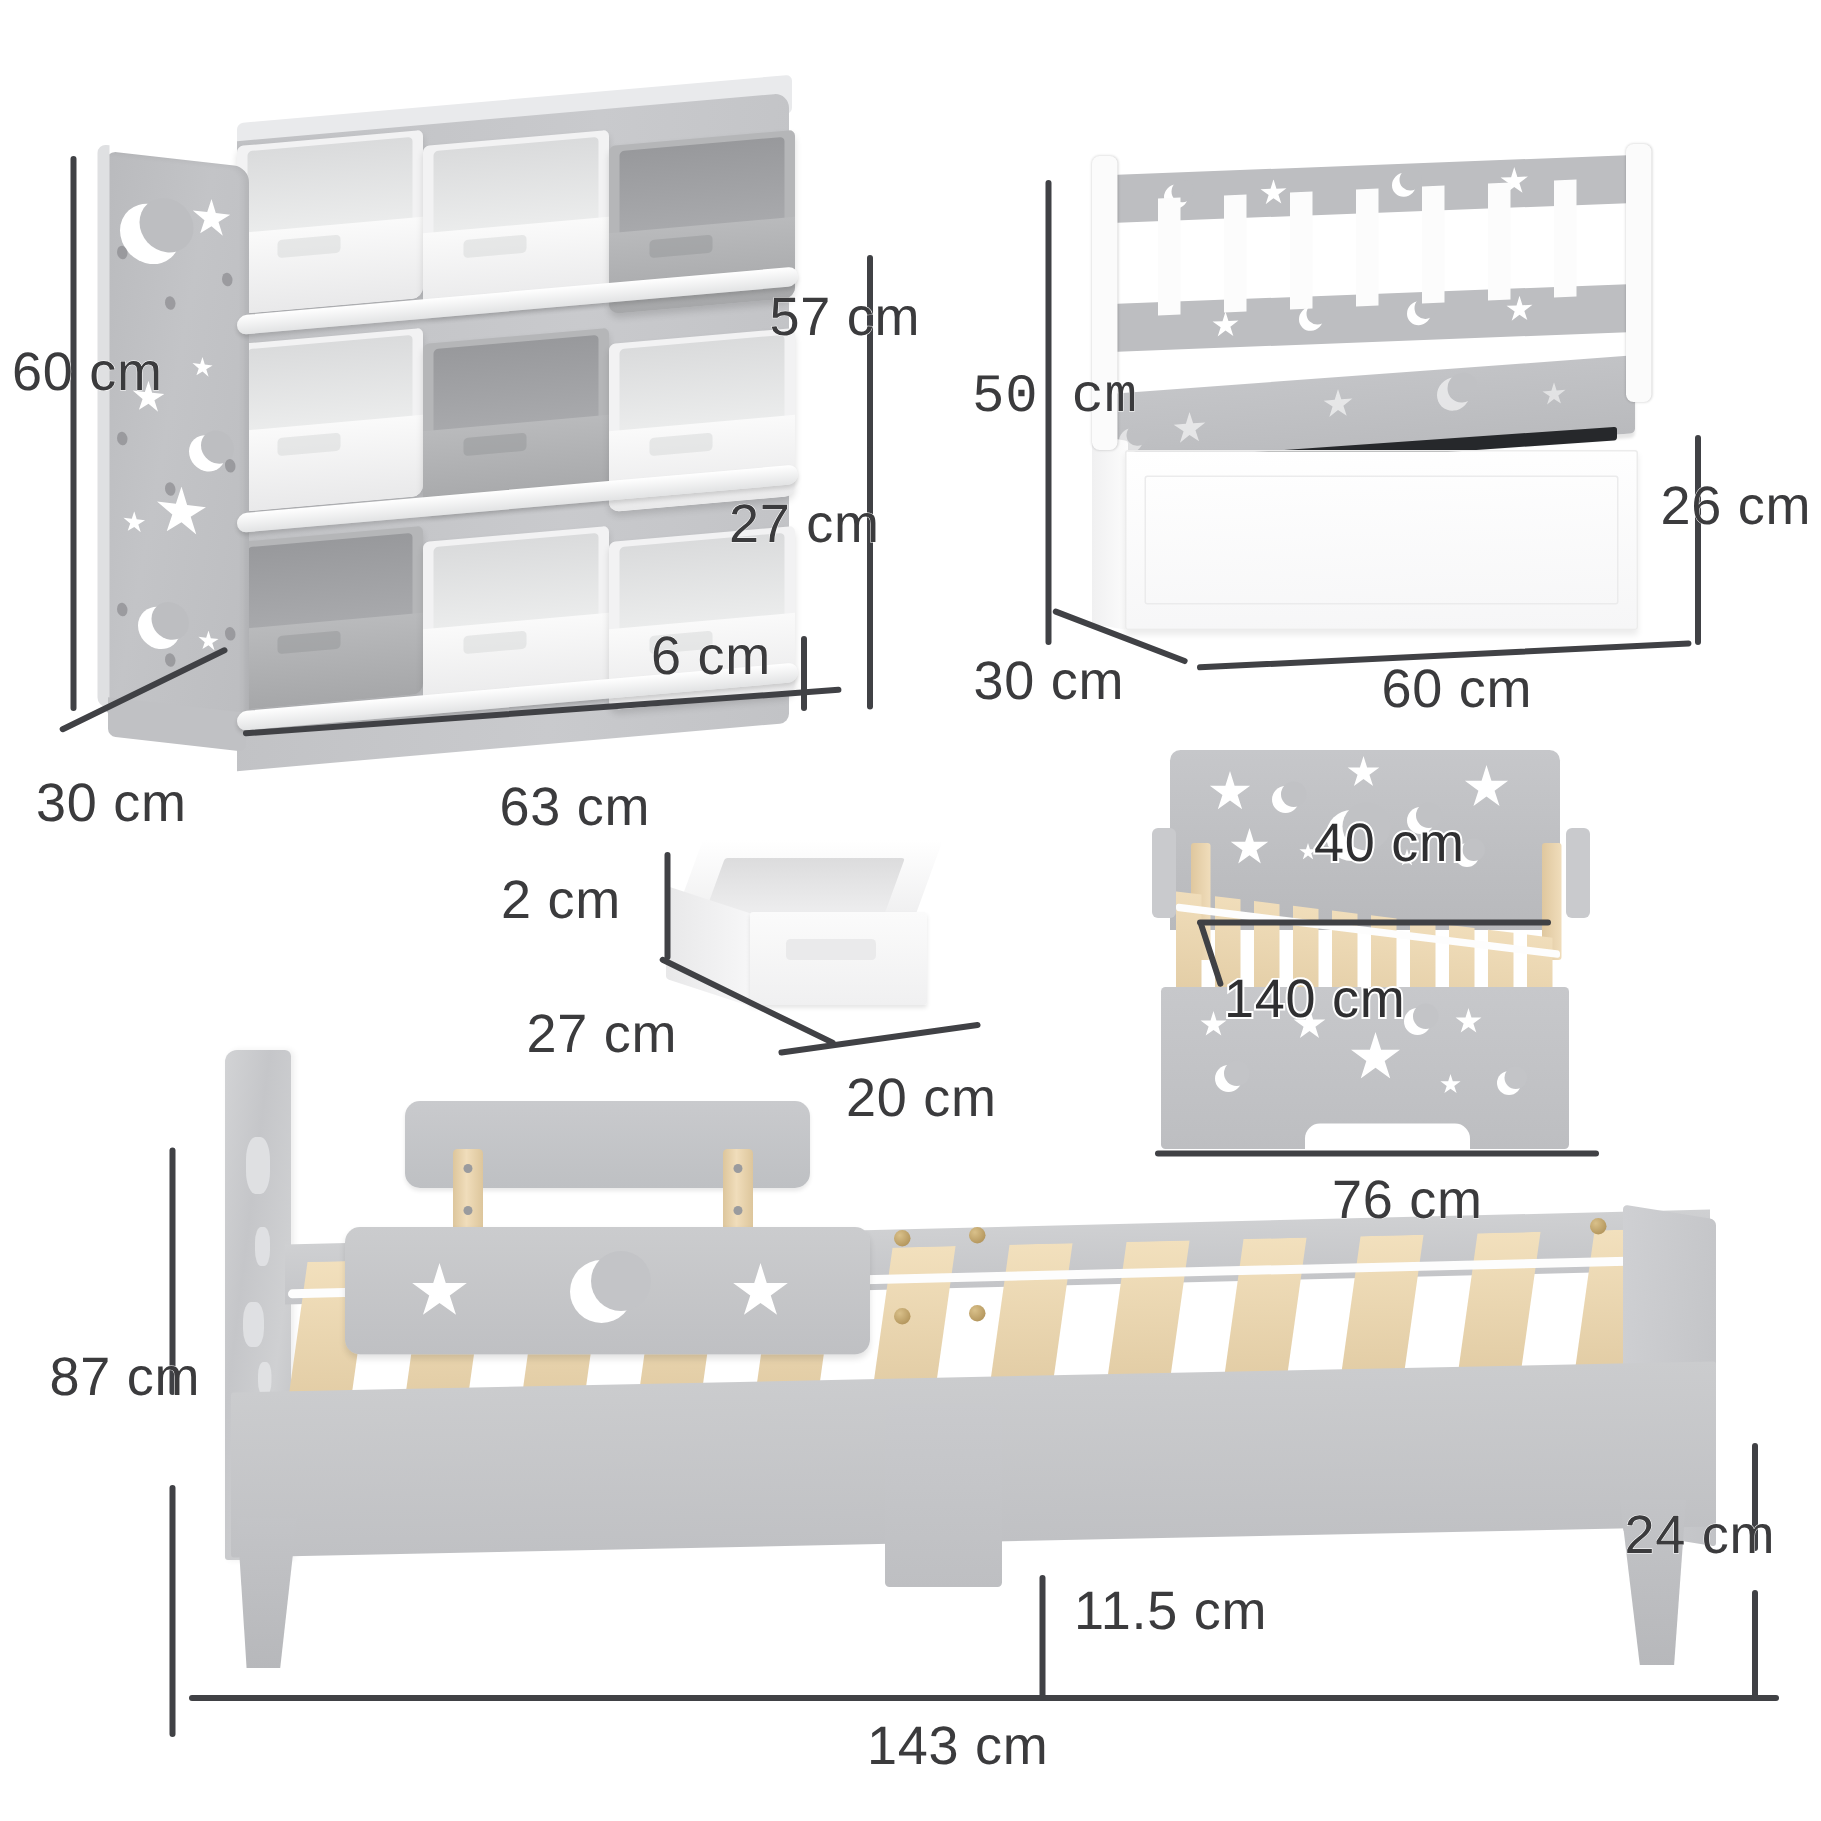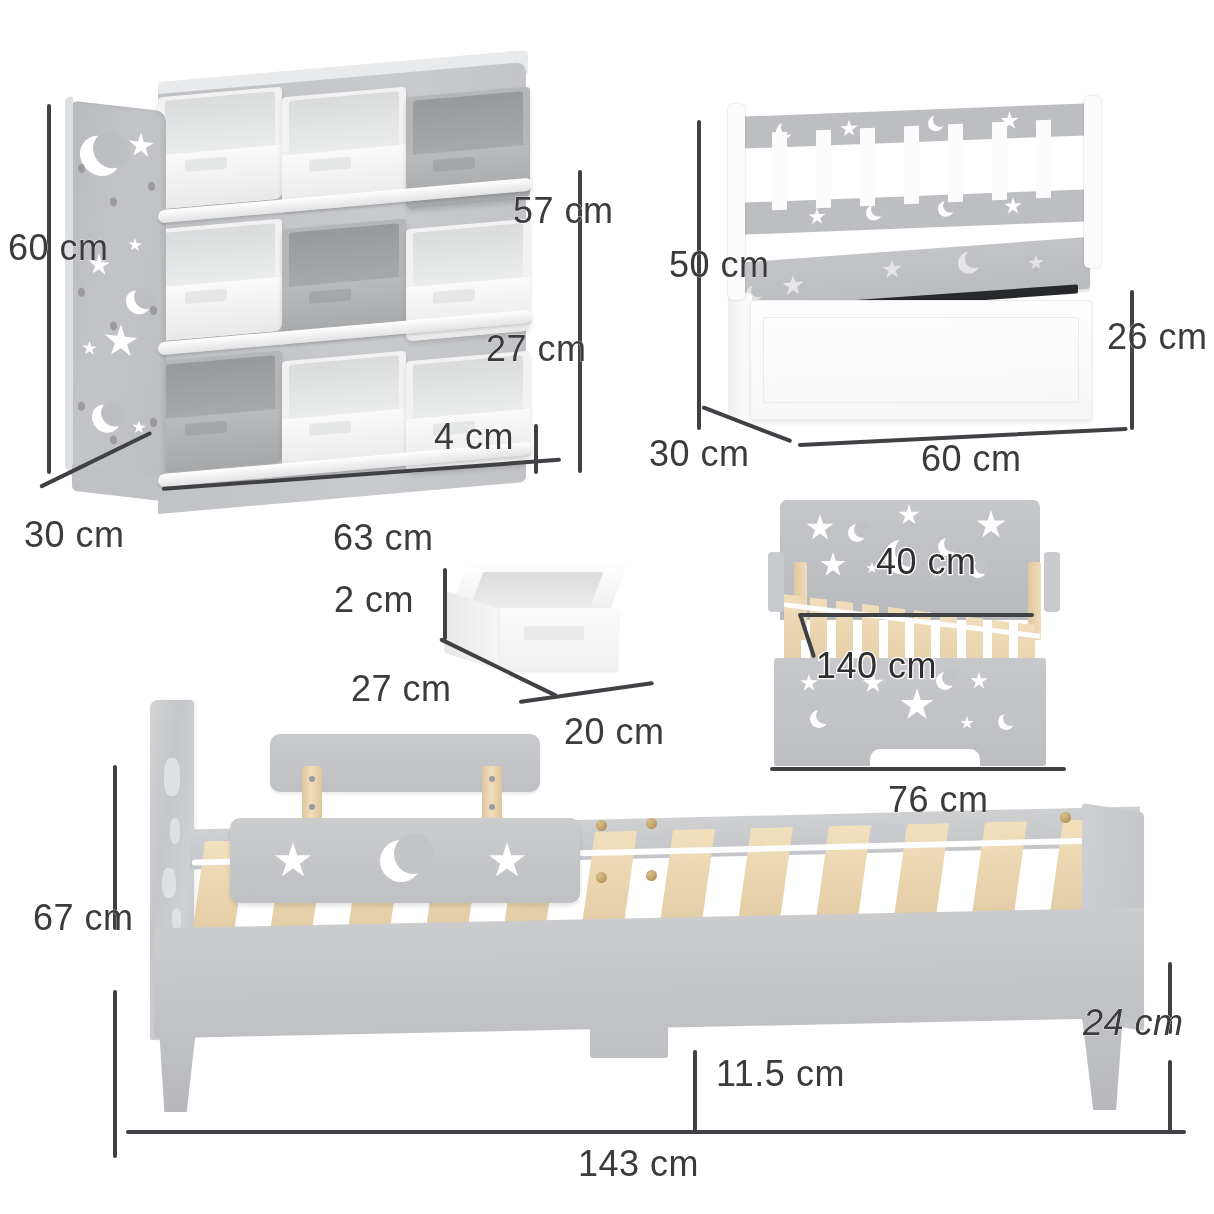--- a/index.html
+++ b/index.html
@@ -361,21 +361,21 @@
   <div class="rule diag" style="left:162px;top:487px;width:400px;transform:rotate(-4.2deg);"></div>
   <div class="dim" style="left:333px;top:517px;">63 cm</div>
 
   <div class="rule v" style="left:578px;top:170px;height:300px;"></div>
   <div class="dim" style="left:513px;top:190px;">57 cm</div>
 
   <div class="rule v" style="left:578px;top:298px;height:175px;"></div>
   <div class="dim" style="left:486px;top:328px;">27 cm</div>
 
   <div class="rule v" style="left:534px;top:424px;height:50px;"></div>
-  <div class="dim" style="left:434px;top:416px;">4 cm</div>
+  <div class="dim" style="left:434px;top:416px;">6 cm</div>
 
   <div class="abs" id="bench">
     <div class="bn-postL" style="left:10px;top:4px;height:196px;"></div>
     <div class="bn-postR" style="left:366px;top:-4px;height:172px;"></div>
 
     <div class="bn-rail" style="left:24px;top:10px;width:346px;height:32px;transform:skewY(-2.2deg);">
       <div class="moon" style="left:34px;top:8px;width:16px;height:16px;">
         <div style="position:absolute;left:5px;top:-3px;width:15px;height:15px;background:#bdbec1;border-radius:50%;"></div>
       </div>
       <div class="star" style="left:98px;top:7px;width:18px;height:18px;"></div>
@@ -414,21 +414,21 @@
         <div style="position:absolute;left:5px;top:-3px;width:15px;height:15px;background:#c0c1c4;border-radius:50%;"></div>
       </div>
       <div class="star" style="left:296px;top:14px;width:16px;height:16px;opacity:.55;"></div>
     </div>
     <div class="bn-seatgap"></div>
     <div class="bn-sideL"></div>
     <div class="bn-body"></div>
   </div>
 
   <div class="rule v" style="left:697px;top:120px;height:310px;"></div>
-  <div class="dim" style="left:669px;top:244px;">50 cm</div>
+  <div class="dim" style="left:648px;top:244px;font-family:Liberation Mono, monospace;">50 cm</div>
 
   <div class="rule diag" style="left:702px;top:405px;width:96px;transform:rotate(21deg);"></div>
   <div class="dim" style="left:649px;top:433px;">30 cm</div>
 
   <div class="rule diag" style="left:798px;top:443px;width:330px;transform:rotate(-2.8deg);"></div>
   <div class="dim" style="left:921px;top:438px;">60 cm</div>
 
   <div class="rule v" style="left:1130px;top:290px;height:140px;"></div>
   <div class="dim" style="left:1107px;top:316px;">26 cm</div>
 
@@ -568,25 +568,25 @@
 
     <div class="mb-screw" style="left:466px;top:120px;"></div>
     <div class="mb-screw" style="left:516px;top:118px;"></div>
     <div class="mb-screw" style="left:930px;top:112px;"></div>
     <div class="mb-screw" style="left:466px;top:172px;"></div>
     <div class="mb-screw" style="left:516px;top:170px;"></div>
   </div>
 
   <div class="rule v" style="left:113px;top:765px;height:165px;"></div>
   <div class="rule v" style="left:113px;top:990px;height:168px;"></div>
-  <div class="dim" style="left:33px;top:897px;">67 cm</div>
+  <div class="dim" style="left:33px;top:897px;">87 cm</div>
 
   <div class="rule h" style="left:126px;top:1130px;width:1060px;"></div>
   <div class="dim" style="left:578px;top:1143px;">143 cm</div>
 
   <div class="rule v" style="left:693px;top:1050px;height:82px;"></div>
   <div class="dim" style="left:716px;top:1053px;">11.5 cm</div>
 
   <div class="rule v" style="left:1168px;top:962px;height:72px;"></div>
   <div class="rule v" style="left:1168px;top:1060px;height:72px;"></div>
-  <div class="dim" style="left:1083px;top:1002px;font-style:italic;">24 cm</div>
+  <div class="dim" style="left:1083px;top:1002px;">24 cm</div>
 
 </div>
 
 </body></html>

